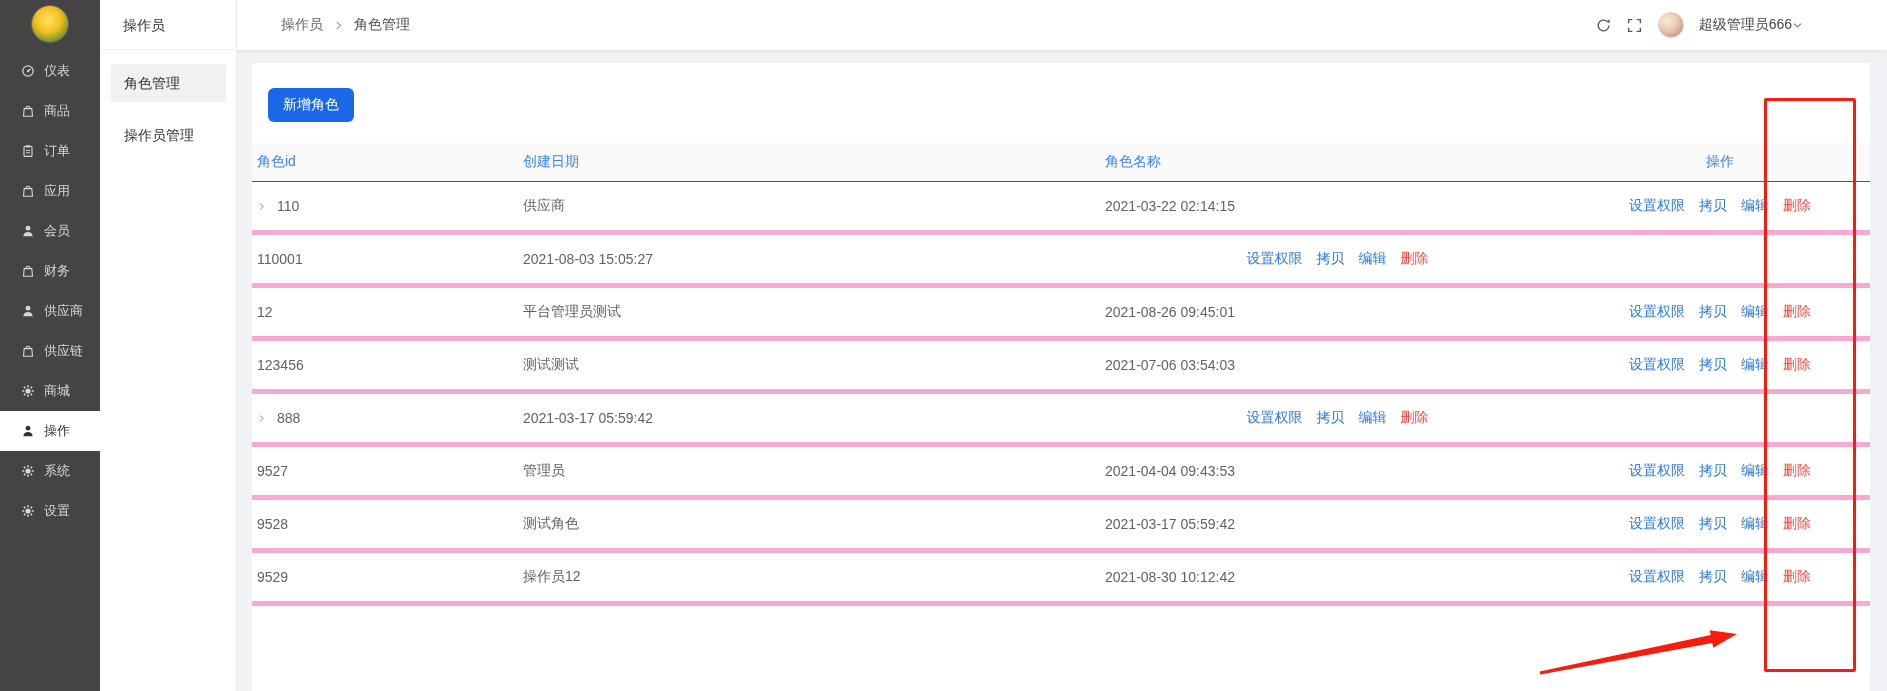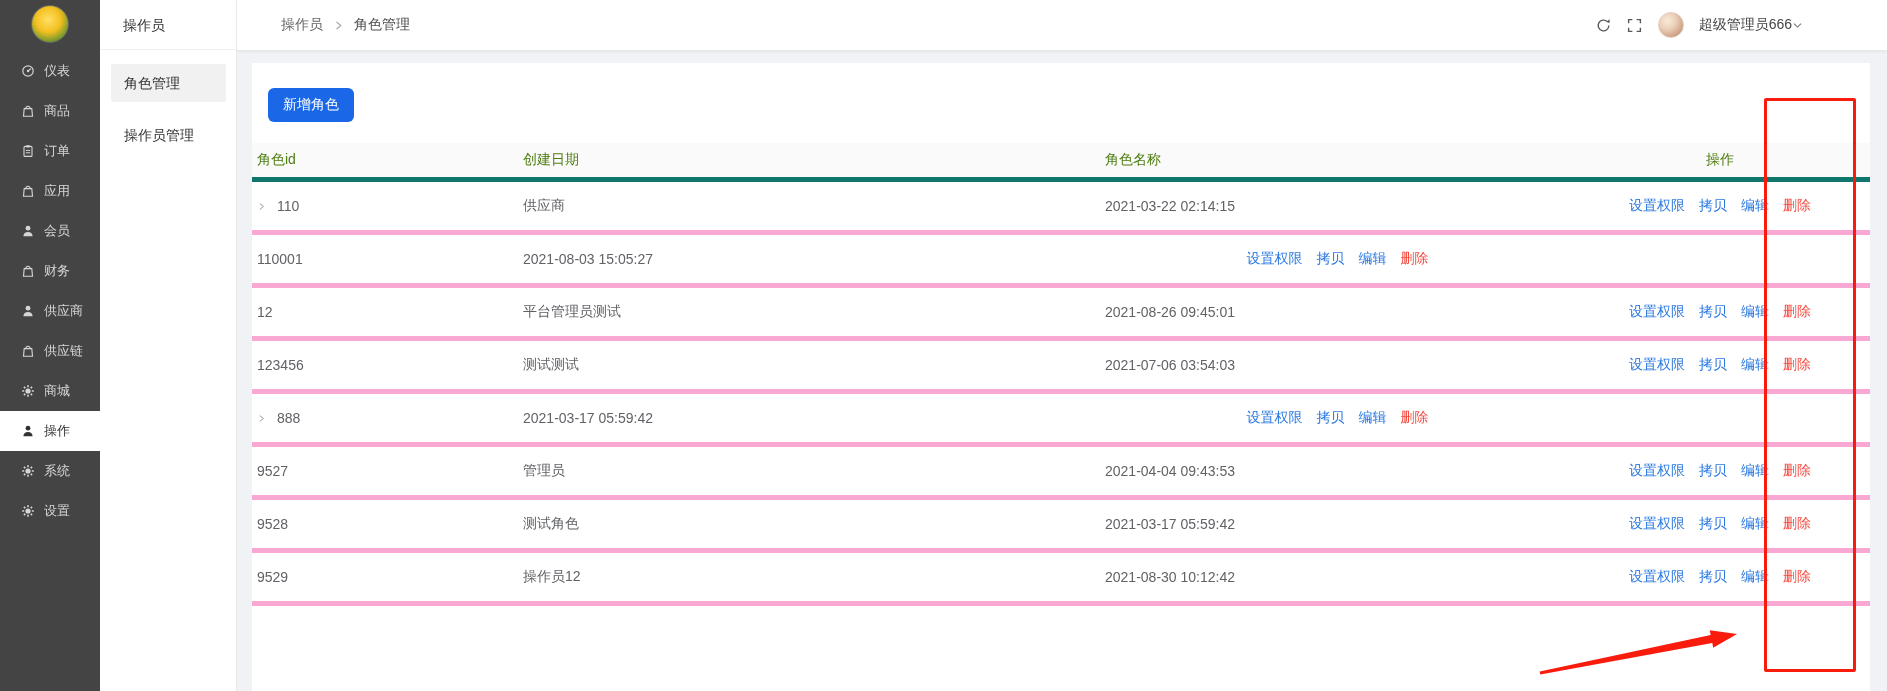--- a/index.html
+++ b/index.html
@@ -44,21 +44,21 @@
 
   
   .content { position:absolute; left:237px; top:50px; width:1650px; height:641px; background:var(--content_bg); }
   .card { margin:13px 17px 0 15px; background:#fff; height:628px; padding-top:25px; }
   .btn-primary { margin-left:16px; height:34px; padding:0 15px; min-width:85px; border:none; border-radius:6px;
     background:var(--primary); color:#fff; font-size:14px; cursor:pointer;
     font-family:"Liberation Sans","DejaVu Sans",sans-serif; }
 
   .table { margin-top:21px; }
   .t-head, .t-row { display:grid; grid-template-columns:271px 582px 515px 1fr; align-items:center; }
-  .t-head { height:39px; background:#fafafa; border-bottom:5px solid #0f766e; color:#4d7c0f; font-weight:500; }
+  .t-head { height:39px; background:#fafafa; border-bottom:1px solid #0f766e; color:#3b82f6; font-weight:500; }
   .t-row { height:53px; border-bottom:5px solid #f9a8d4; color:#606266; }
   .c-id { padding-left:5px; display:flex; align-items:center; }
   .expand-toggle { width:9px; height:11px; margin-right:11px; color:#8c8c8c; cursor:pointer; display:inline-flex; }
   .expand-toggle svg { width:9px; height:11px; }
   .c-ops { display:flex; justify-content:center; align-items:center; gap:14px; padding-right:50px; }
   .op-link { color:var(--link); cursor:pointer; }
   .op-danger { color:var(--danger); cursor:pointer; }
 
   
   .anno-rect { position:absolute; left:1764px; top:98px; width:92px; height:574px;

